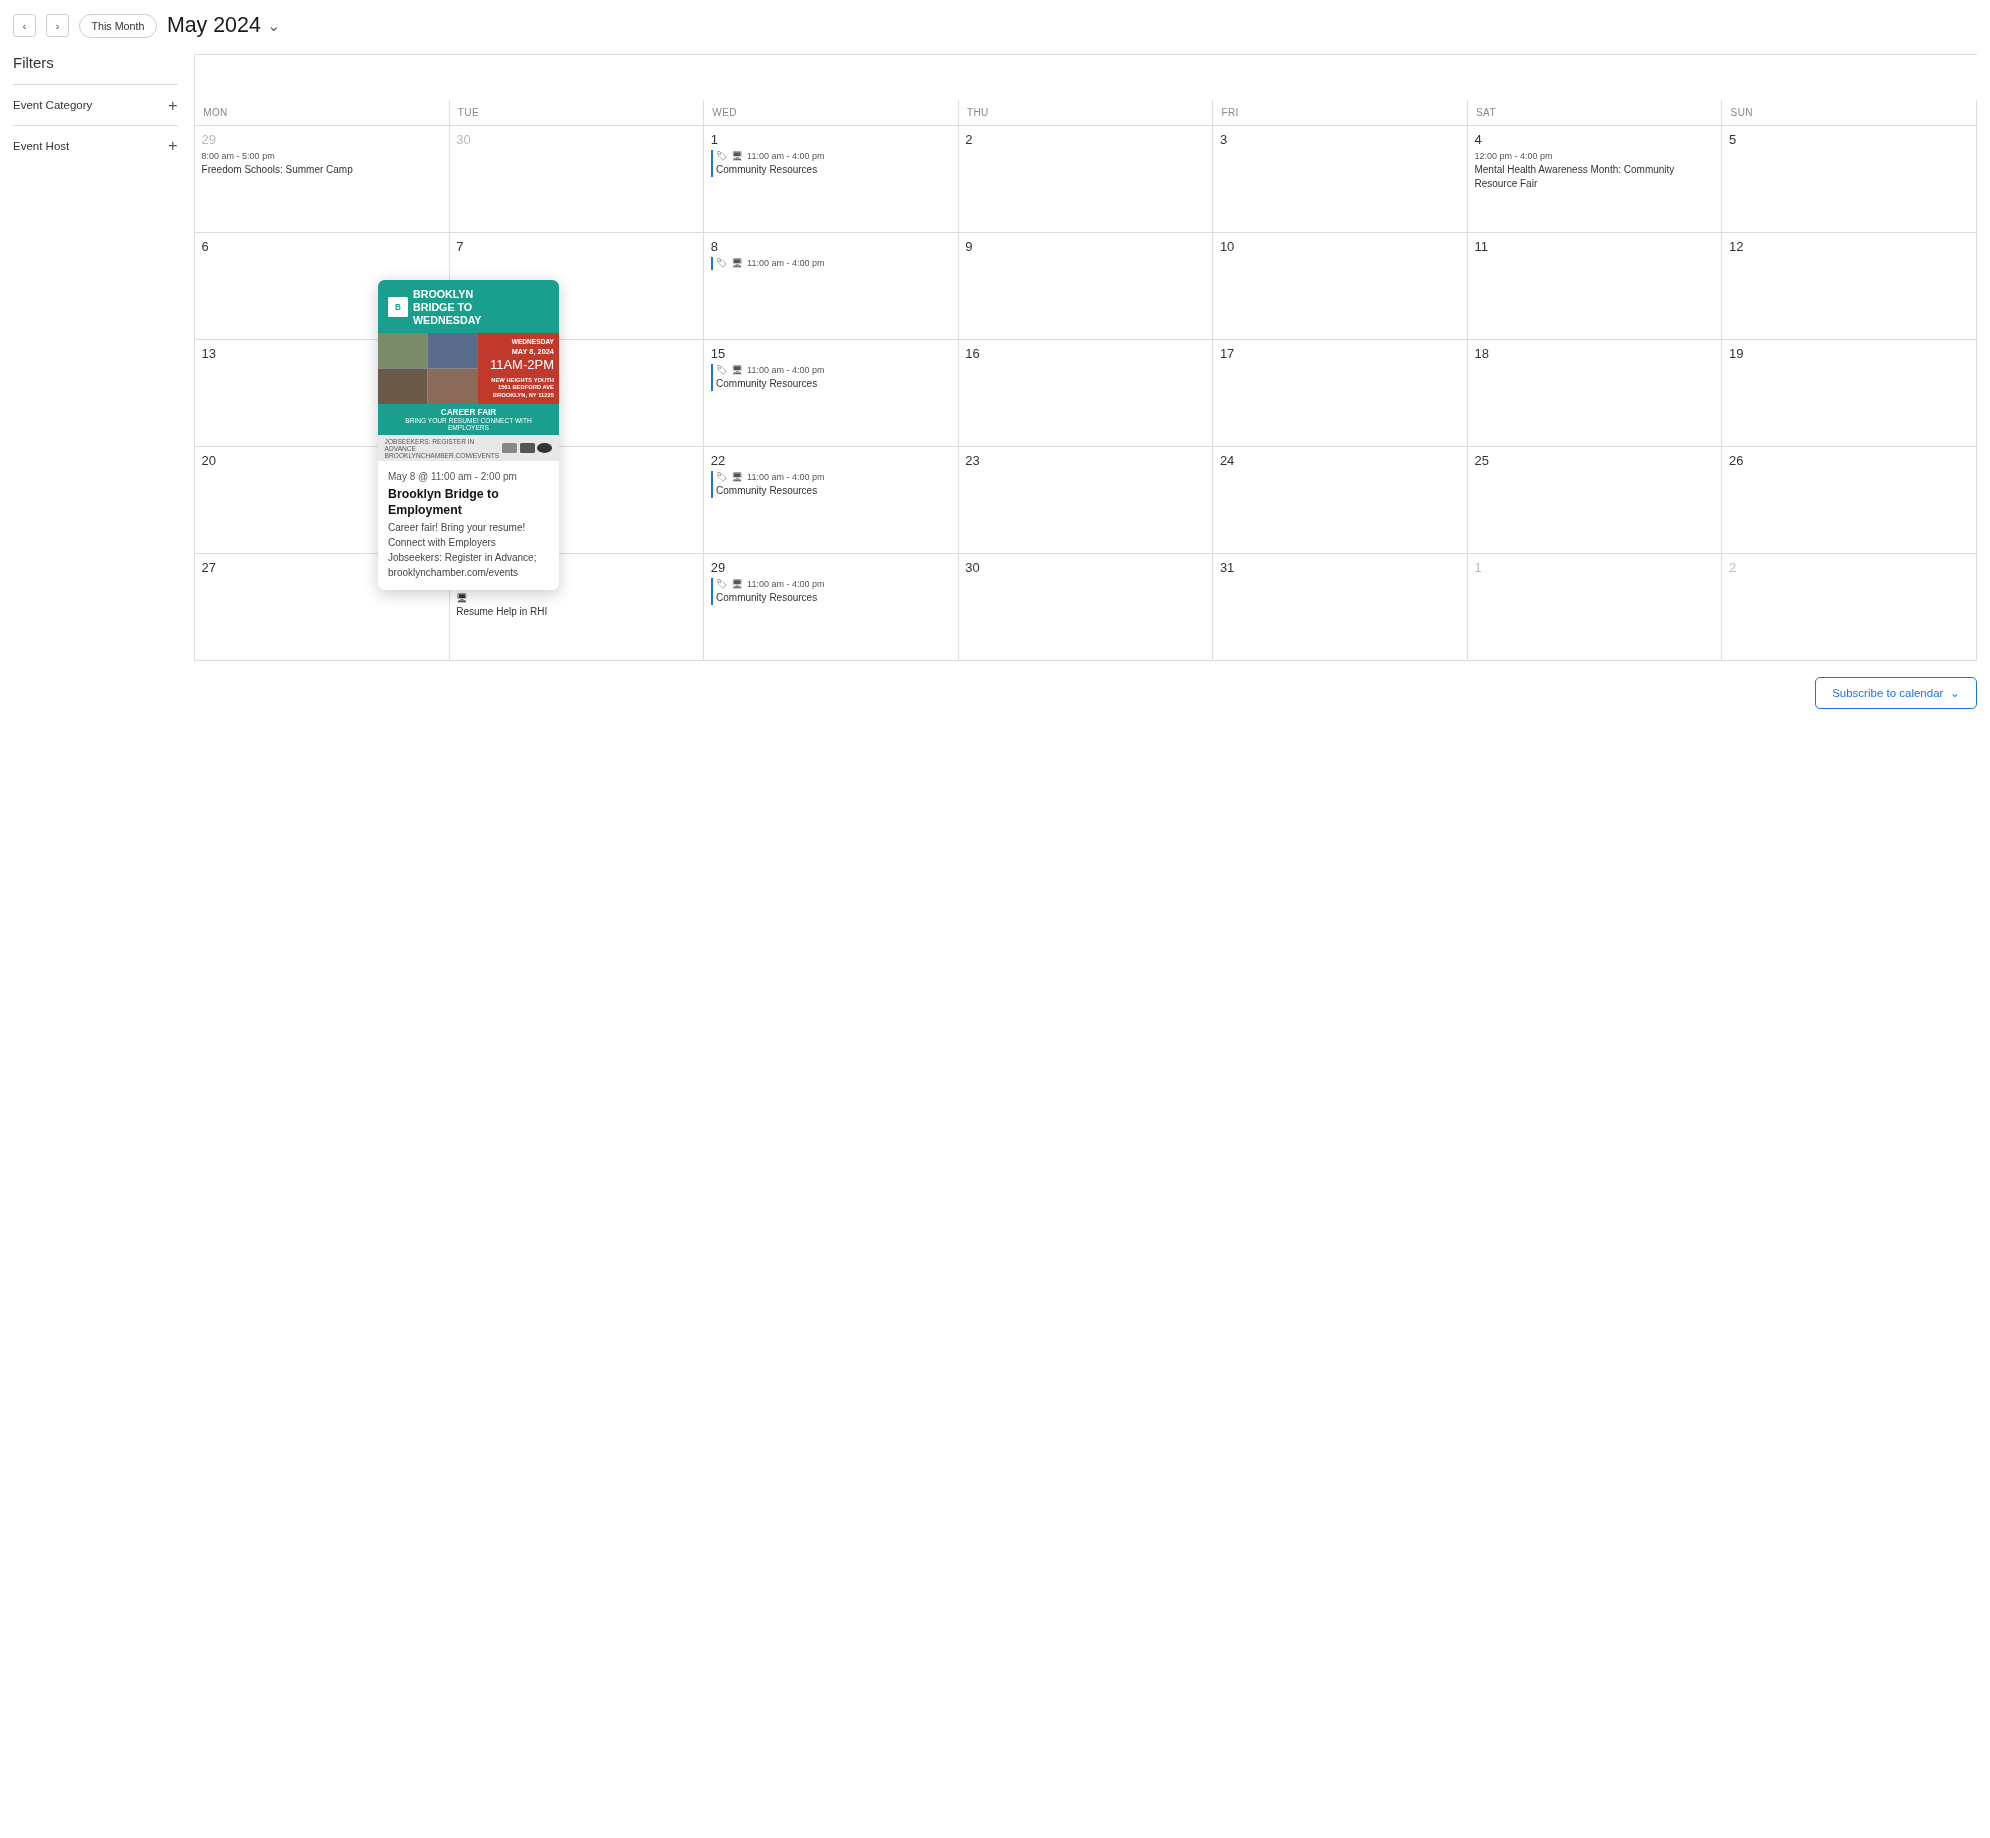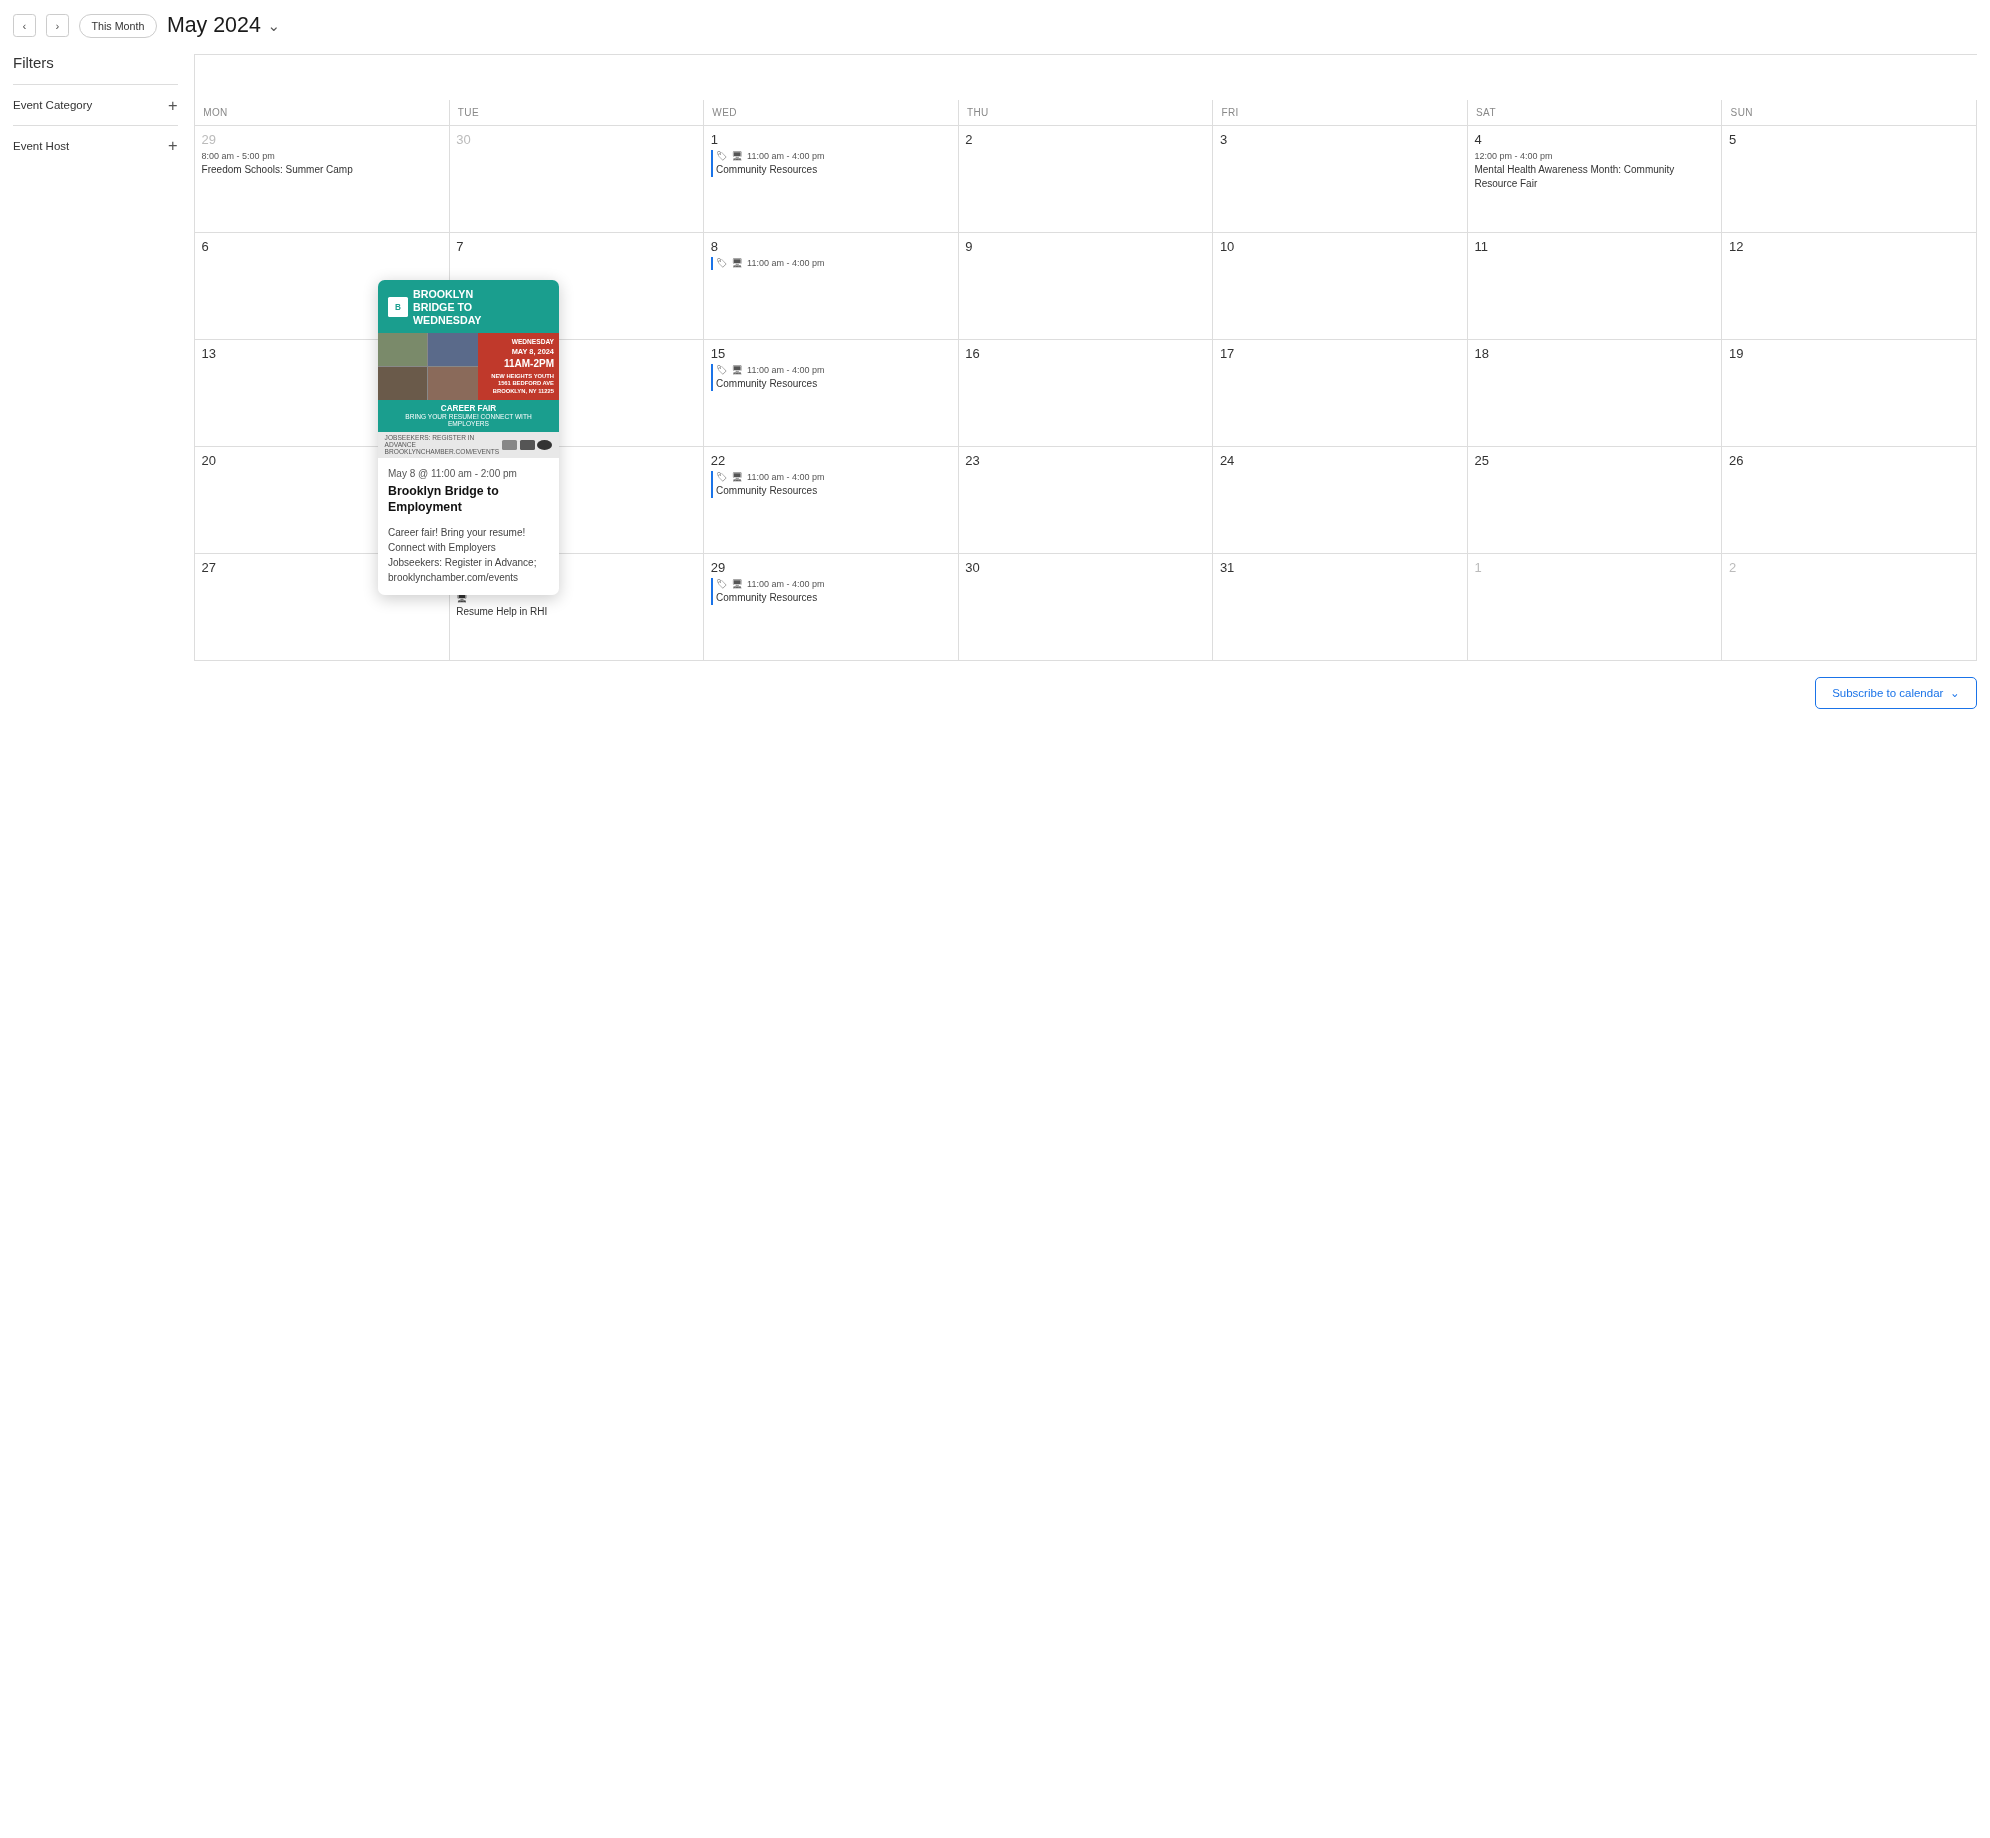--- a/index.html
+++ b/index.html
@@ -58,21 +58,21 @@
     .flyer-date { color: #fff; font-size: 7.4px; font-weight: 700; line-height: 1.3; text-align: right; }
     .flyer-bottom { background: #1a9e8e; padding: 4.1px 6.6px; }
     .flyer-career { color: #fff; font-size: 8.2px; font-weight: 700; text-align: center; }
     .flyer-footer { background: #e8e8e8; padding: 2.5px 6.6px; display: flex; align-items: center; justify-content: space-between; }
     .flyer-footer-text { font-size: 6.6px; color: #555; }
     .flyer-logos { display: flex; gap: 2.5px; align-items: center; }
     .flyer-logo-small { width: 15px; height: 10px; background: #888; border-radius: 1.6px; }
 
     .popup-content { padding: 10px; }
     .popup-event-date { font-size: 10px; color: #555; margin-bottom: 5px; }
-    .popup-event-title { font-size: 12.3px; font-weight: 700; margin-bottom: 9px; color: #111; line-height: 1.3; }
+    .popup-event-title { font-size: 12.3px; font-weight: 700; margin-bottom: 1px; color: #111; line-height: 1.3; }
     .popup-event-desc { font-size: 10px; color: #444; line-height: 1.5; }
 
     
     .subscribe-area { display: flex; justify-content: flex-end; margin-top: 16.4px; }
     .subscribe-btn { padding: 8.2px 16.4px; border: 1.6px solid #1a73e8; background: #fff; color: #1a73e8; border-radius: 5px; cursor: pointer; font-size: 11.5px; font-weight: 500; display: flex; align-items: center; gap: 6.6px; }
   </style>
 </head>
 <body>
 
 <div class="app-container">
@@ -308,21 +308,21 @@
           <div class="flyer-photos">
             <div class="flyer-photo"></div>
             <div class="flyer-photo"></div>
             <div class="flyer-photo"></div>
             <div class="flyer-photo"></div>
           </div>
           <div class="flyer-right">
             <div class="flyer-date">
               <div style="font-size:6.6px;">WEDNESDAY</div>
               <div style="font-size:7.4px; font-weight:900;">MAY 8, 2024</div>
-              <div style="font-size:10px; font-weight:700;">11AM-2PM</div>
+              <div style="font-size:13px; font-weight:400;">11AM-2PM</div>
               <div style="font-size:5.8px; margin-top:3.3px;">NEW HEIGHTS YOUTH</div>
               <div style="font-size:5.8px;">1561 BEDFORD AVE</div>
               <div style="font-size:5.8px;">BROOKLYN, NY 11225</div>
             </div>
           </div>
         </div>
         <div class="flyer-bottom">
           <div class="flyer-career">CAREER FAIR</div>
           <div style="color:#fff; font-size:6.6px; text-align:center;">BRING YOUR RESUME! CONNECT WITH EMPLOYERS</div>
         </div>

